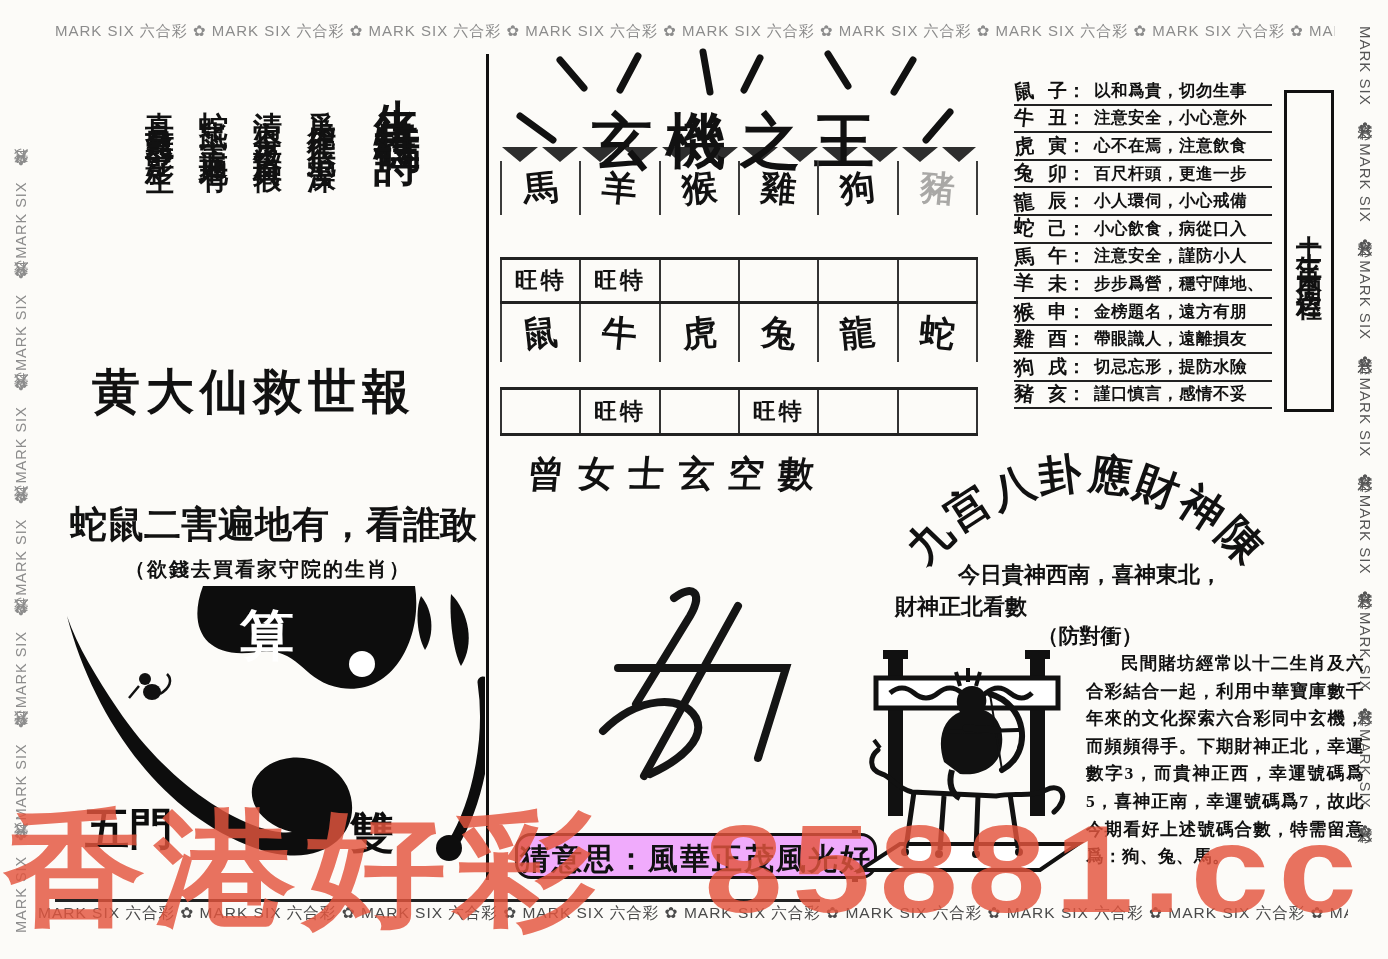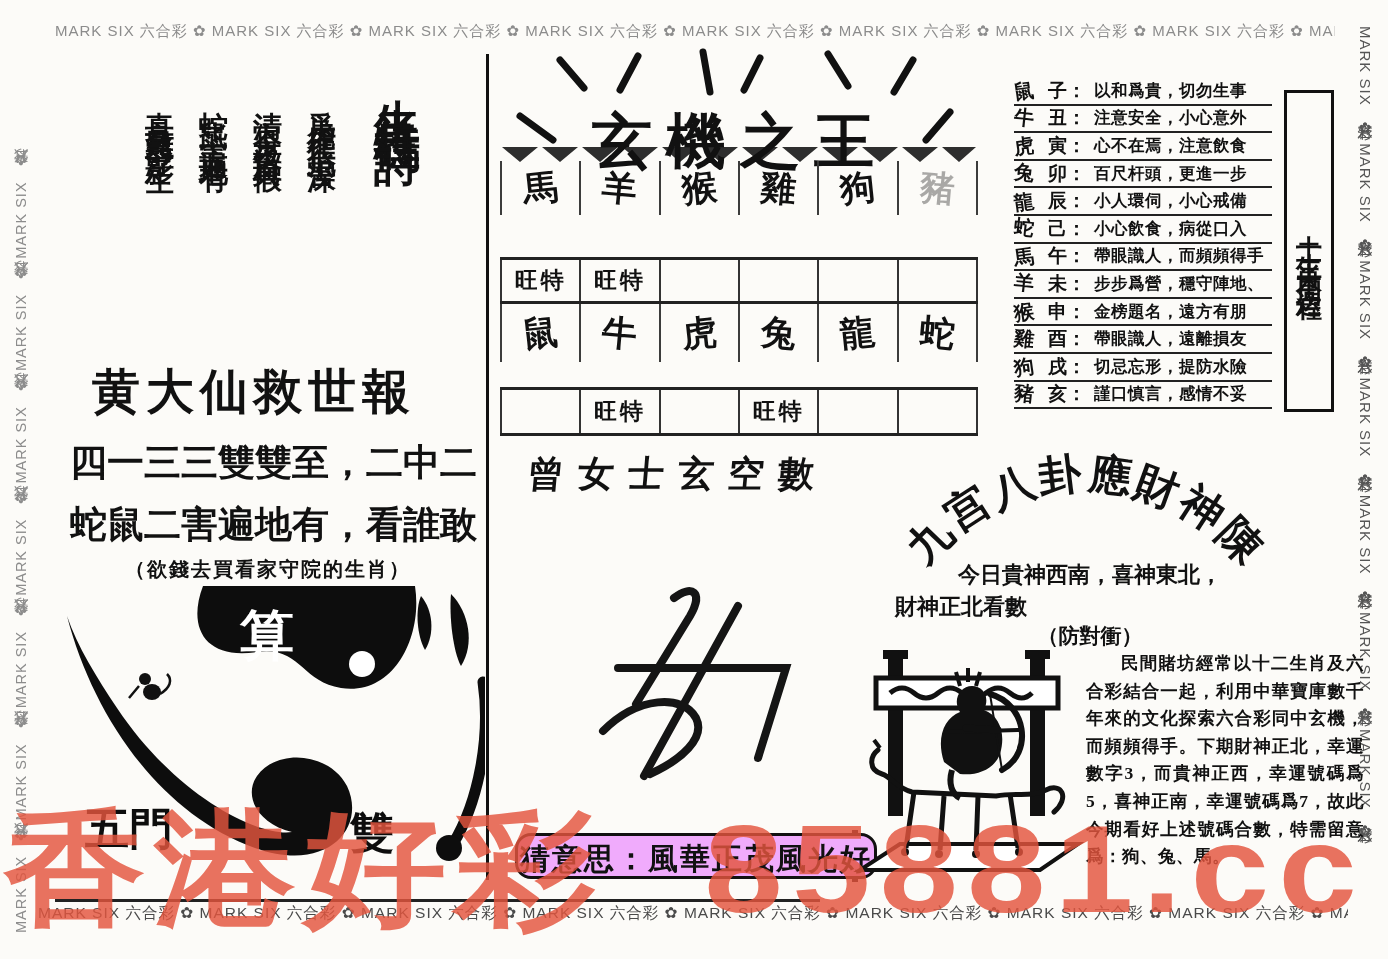--- a/index.html
+++ b/index.html
@@ -192,21 +192,20 @@
 
   <div class="abs poem">
     <span class="p-title">生肖特碼詩</span>
     <span class="p-line">爲虎作倀危害深</span>
     <span class="p-line">清官今夜辯真假</span>
     <span class="p-line">蛇鼠二害遍地有</span>
     <span class="p-line">真言難尋浮影生</span>
   </div>
 
   <div class="abs win-title">黄大仙救世報</div>
-  <div class="abs win-line">四一三三雙雙至，二中二</div>
   <div class="abs win-line win-line2">蛇鼠二害遍地有，看誰敢</div>
   <div class="abs win-note">（欲錢去買看家守院的生肖）</div>
 
   <svg class="abs ink-art" width="430" height="305">
     <path fill="#0d0d0d" d="M148,0 C132,42 150,74 202,66 C246,60 246,96 286,102 C338,110 368,52 360,0 Z"></path>
     <path fill="#0d0d0d" d="M12,30 C38,130 105,228 200,262 C272,288 312,242 292,200 C274,166 222,162 202,190
       C188,210 203,238 237,246 C205,251 122,212 62,122 C42,92 22,60 12,30 Z"></path>
     <path fill="#0d0d0d" d="M396,8 C414,26 420,58 406,80 C398,66 394,30 396,8 Z"></path>
     <path fill="#0d0d0d" d="M366,10 C378,24 380,48 370,64 C362,50 360,24 366,10 Z"></path>
     <path stroke="#0d0d0d" stroke-width="11" fill="none" stroke-linecap="round" d="M428,96 C436,150 424,215 398,258"></path>
@@ -249,21 +248,21 @@
         <span class="f-text">小人環伺，小心戒備</span>
       </div>
     <div class="f-row">
         <span class="f-icon">蛇</span>
         <span class="f-branch">己：</span>
         <span class="f-text">小心飲食，病從口入</span>
       </div>
     <div class="f-row">
         <span class="f-icon">馬</span>
         <span class="f-branch">午：</span>
-        <span class="f-text">帶眼識人，而頻頻得手</span>
+        <span class="f-text">注意安全，謹防小人</span>
       </div>
     <div class="f-row">
         <span class="f-icon">羊</span>
         <span class="f-branch">未：</span>
         <span class="f-text">步步爲營，穩守陣地、</span>
       </div>
     <div class="f-row">
         <span class="f-icon">猴</span>
         <span class="f-branch">申：</span>
         <span class="f-text">金榜題名，遠方有朋</span>

